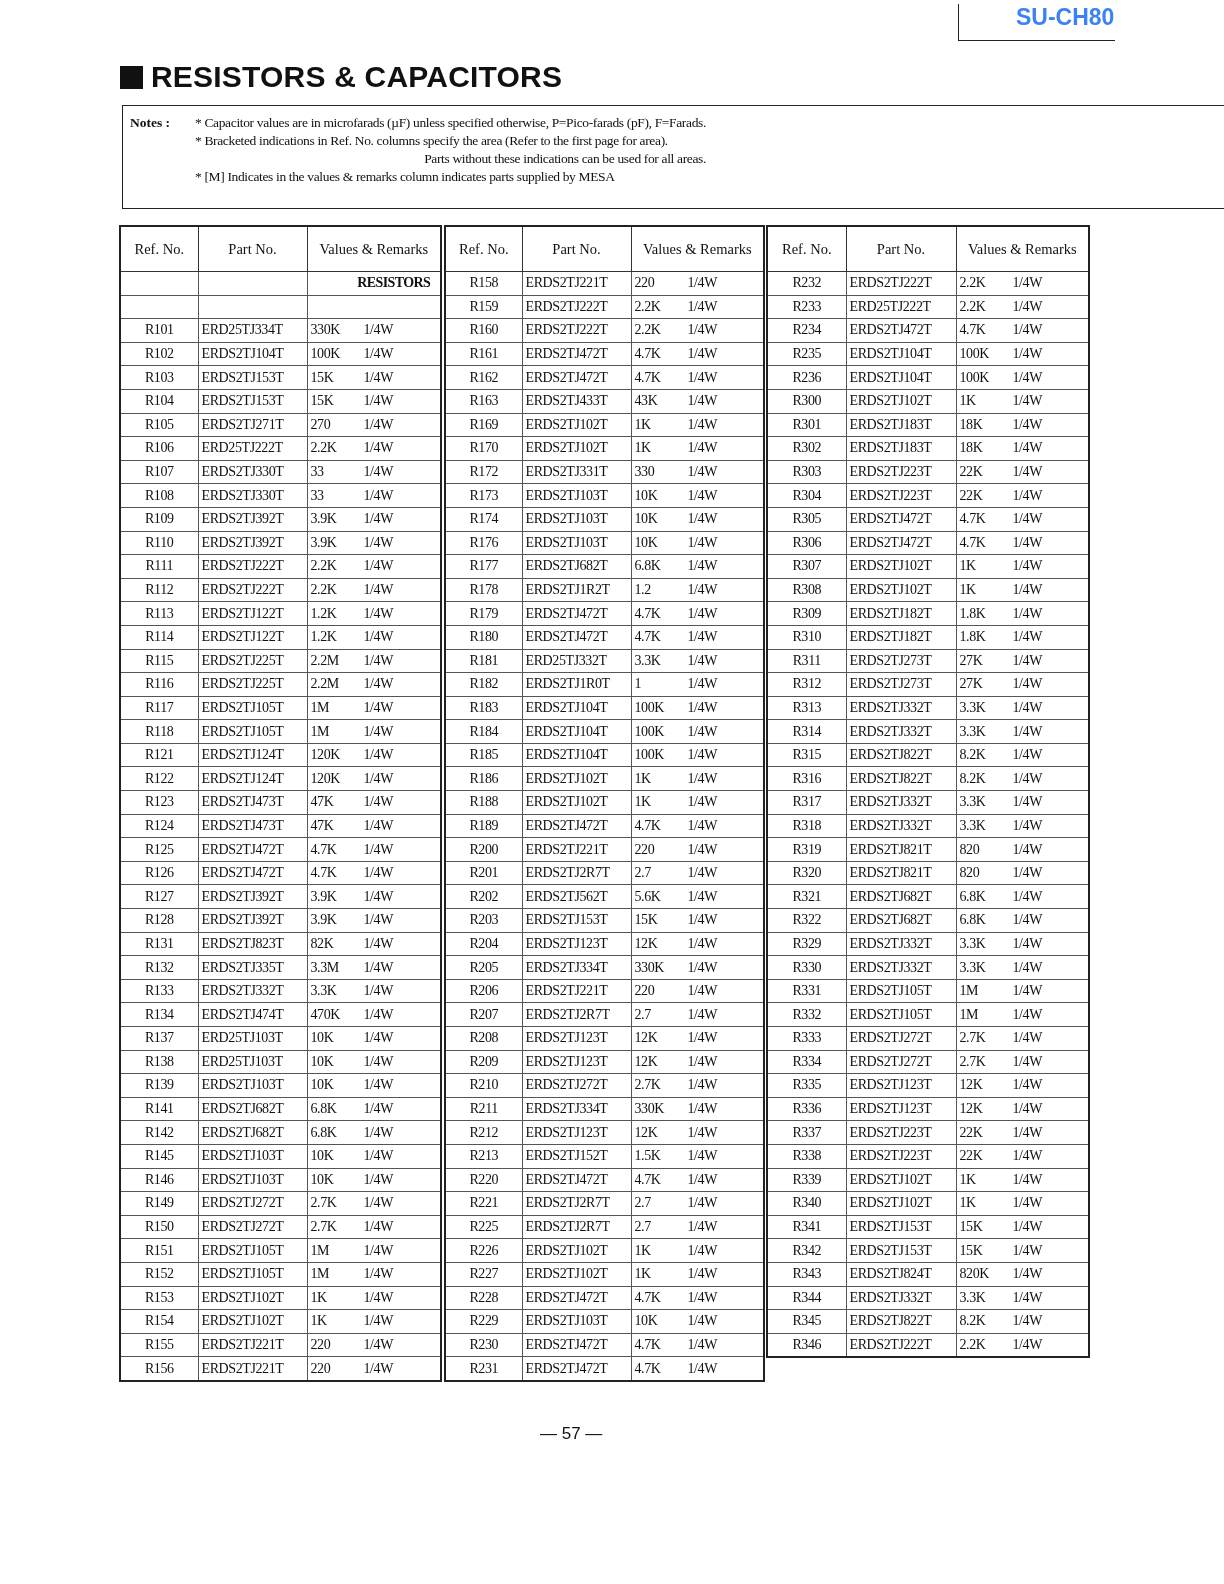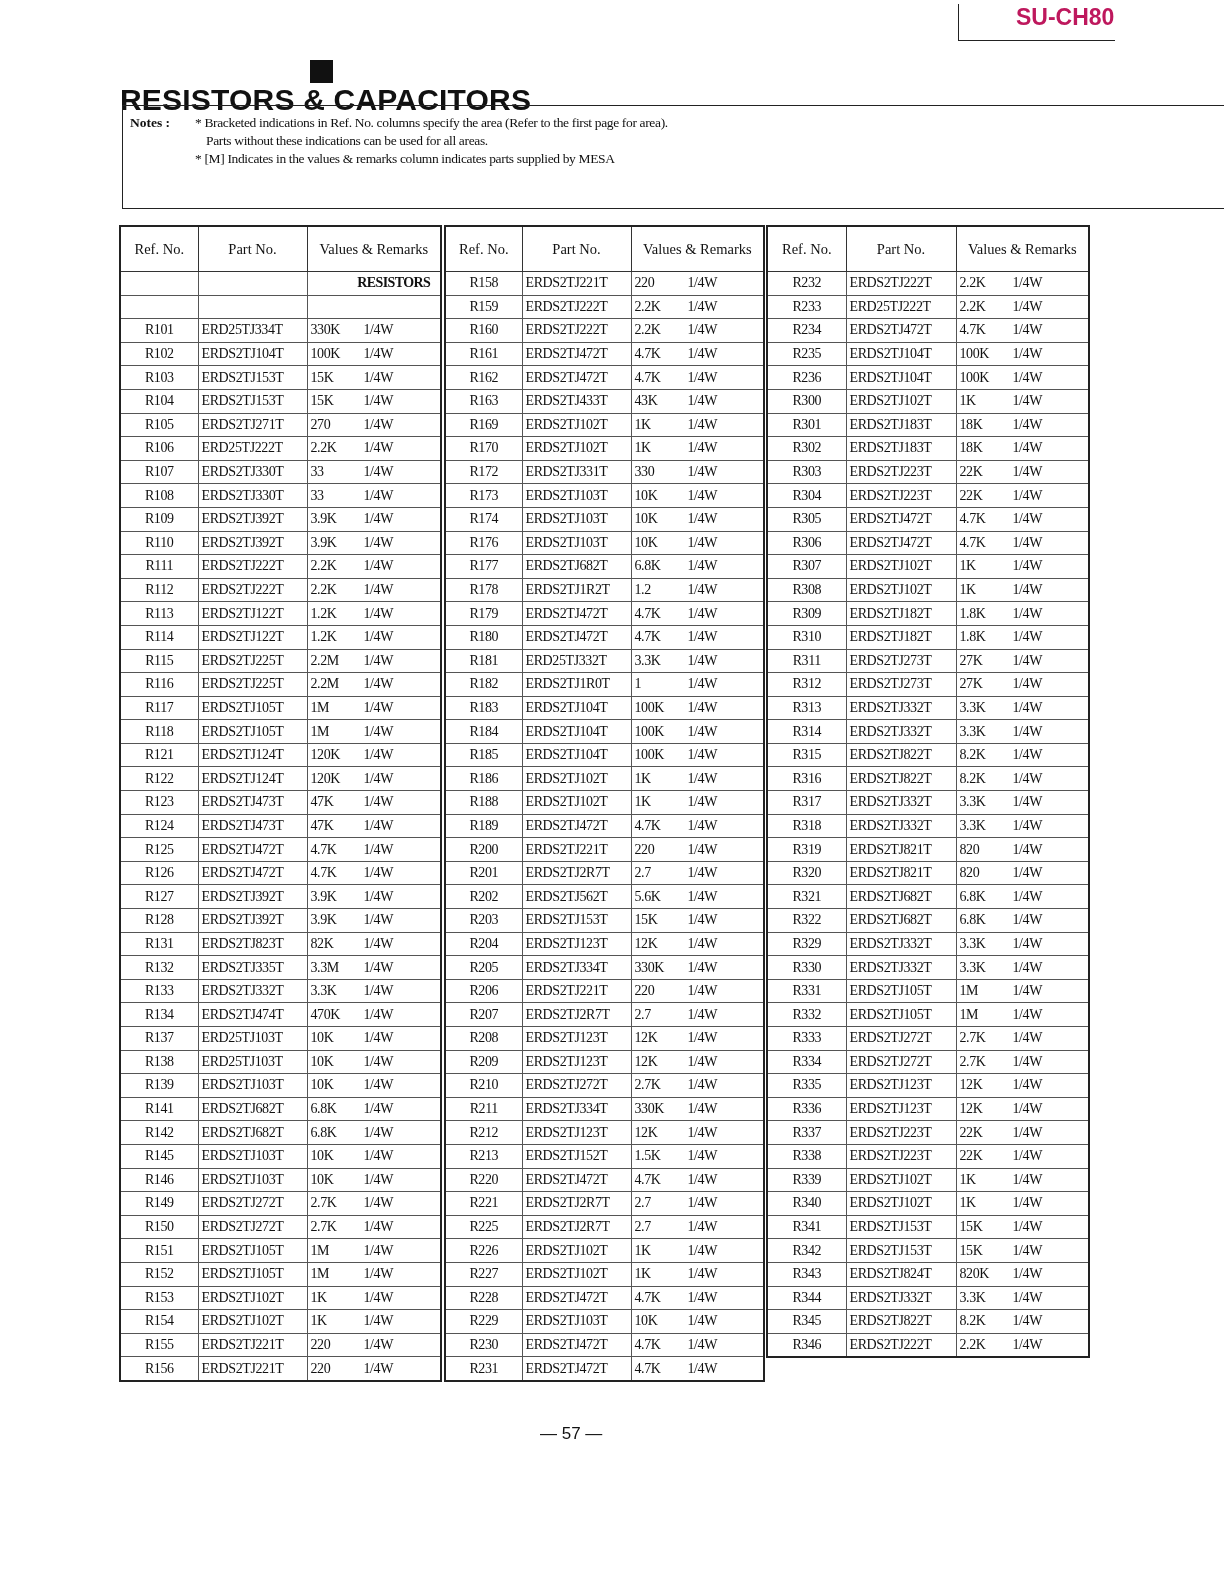--- a/index.html
+++ b/index.html
@@ -1,25 +1,25 @@
 <!DOCTYPE html>
 <html><head>
 <meta charset="utf-8">
 <style>
   html, body { margin: 0; padding: 0; background: #ffffff; }
   body { width: 1224px; height: 1584px; position: relative; overflow: hidden; color: #111; font-family: "Liberation Serif", serif; }
   .model-box { position: absolute; left: 958px; top: 4px; width: 156px; height: 36px; border-left: 1.5px solid #222; border-bottom: 1.5px solid #222; }
-  .model { position: absolute; left: 1016px; top: 4px; font-family: "Liberation Sans", sans-serif; font-weight: bold; font-size: 23px; color: #be185d; }
-  .title { position: absolute; left: 120px; top: 60px; font-family: "Liberation Sans", sans-serif; font-weight: bold; font-size: 30px; letter-spacing: 0.2px; color: #111; display: flex; align-items: center; flex-direction: column; }
+  .model { position: absolute; left: 1016px; top: 4px; font-family: "Liberation Sans", sans-serif; font-weight: bold; font-size: 23px; color: #3b82f6; }
+  .title { position: absolute; left: 120px; top: 60px; font-family: "Liberation Sans", sans-serif; font-weight: bold; font-size: 30px; letter-spacing: 0.2px; color: #111; display: flex; align-items: center; }
   .title .square { display: inline-block; width: 23px; height: 23px; background: #111; margin-right: 8px; }
   .notes { position: absolute; left: 122px; top: 105px; width: 1136px; height: 104px; border: 1.5px solid #222; box-sizing: border-box; font-size: 13.5px; line-height: 18px; }
   .notes .label { position: absolute; left: 7px; top: 8px; font-weight: bold; }
   .notes .items { position: absolute; left: 72px; top: 8px; }
   .notes .item { white-space: nowrap; letter-spacing: -0.35px; }
-  .notes .item.cont { padding-left: 11px; }
+  .notes .item.cont { padding-left: 11px; text-align: right; }
   .parts-table { position: absolute; top: 225px; border-collapse: collapse; border: 2px solid #222; font-size: 14px; table-layout: fixed; }
   .parts-table th { font-weight: normal; height: 44px; border: 1px solid #333; text-align: center; font-size: 14.5px; padding: 0; margin-left: 40px; }
   .parts-table td { height: 22.6px; border: 1px solid #555; padding: 0 0 0 3px; white-space: nowrap; overflow: hidden; letter-spacing: -0.4px; }
   .parts-table td.ref { text-align: center; padding-left: 0; }
   .parts-table td.section { text-align: center; font-weight: bold; letter-spacing: -0.6px; padding-left: 40px; }
   .val { display: inline-block; width: 53px; }
   .t-left { left: 119px; }
   .t-mid { left: 444px; }
   .t-right { left: 766px; }
   .page-num { position: absolute; left: 540px; top: 1424px; font-size: 17px; font-family: "Liberation Sans", sans-serif; }
@@ -31,20 +31,21 @@
 <div class="model">SU-CH80</div>
 
 <div class="title">
   <span class="square"></span>
   <span>RESISTORS &amp; CAPACITORS</span>
 </div>
 
 <div class="notes">
   <div class="label">Notes :</div>
   <div class="items">
+    <div class="item">* Capacitor values are in microfarads (µF) unless specified otherwise, P=Pico-farads (pF), F=Farads.</div>
     <div class="item">* Bracketed indications in Ref. No. columns specify the area (Refer to the first page for area).</div>
     <div class="item cont">Parts without these indications can be used for all areas.</div>
     <div class="item">* [M] Indicates in the values &amp; remarks column indicates parts supplied by MESA</div>
   </div>
 </div>
 
 <table class="parts-table t-left">
   <colgroup>
       <col style="width:78px">
       <col style="width:109px">

